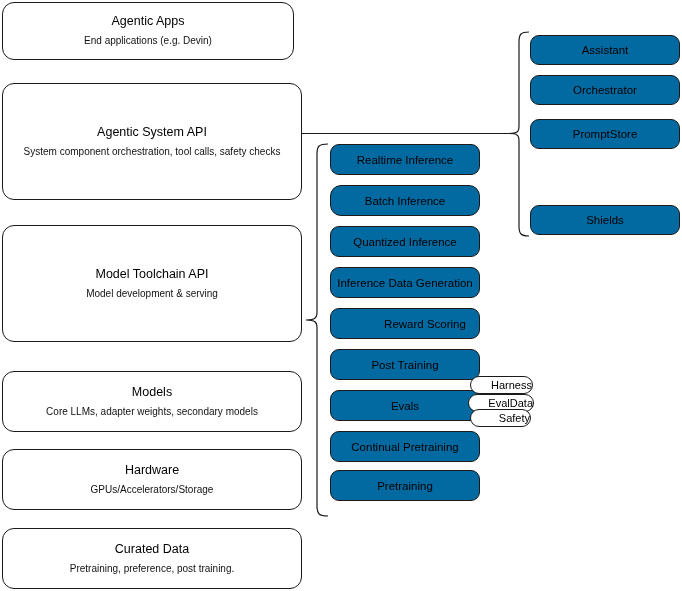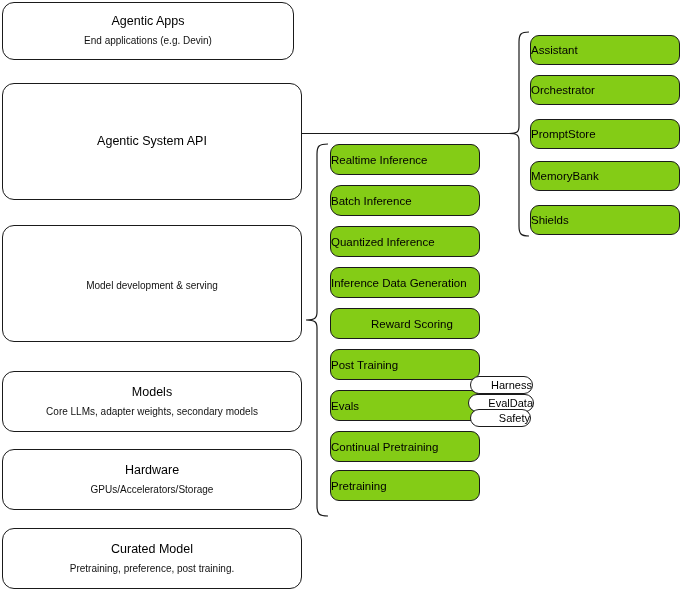--- a/index.html
+++ b/index.html
@@ -38,24 +38,24 @@
   .box .subtitle {
     font-size: 10px;
     color: #111;
     margin-top: 5px;
   }
   .stack-box {
     position: absolute;
     box-sizing: border-box;
     border: 1.2px solid #1a1a1a;
     border-radius: 9px;
-    background: #84cc16;
+    background: #0369a1;
     display: flex;
     align-items: center;
-    justify-content: flex-start;
+    justify-content: center;
     font-size: 11.5px;
     text-align: center;
   }
   .pill {
     position: absolute;
     box-sizing: border-box;
     border: 1.2px solid #1a1a1a;
     border-radius: 999px;
     background: #ffffff;
     display: flex;
@@ -83,38 +83,40 @@
 
 <div id="canvas">
 
   <div class="box" style="left:2px;top:2px;width:292px;height:58px;">
     <div class="title">Agentic Apps</div>
     <div class="subtitle">End applications (e.g. Devin)</div>
   </div>
 
   <div class="box" style="left:2px;top:83px;width:300px;height:117px;">
     <div class="title">Agentic System API</div>
+    <div class="subtitle">System component orchestration, tool calls, safety checks</div>
   </div>
 
   <div class="box" style="left:2px;top:225px;width:300px;height:117px;">
+    <div class="title">Model Toolchain API</div>
     <div class="subtitle">Model development &amp; serving</div>
   </div>
 
   <div class="box" style="left:2px;top:371px;width:300px;height:61px;">
     <div class="title">Models</div>
     <div class="subtitle">Core LLMs, adapter weights, secondary models</div>
   </div>
 
   <div class="box" style="left:2px;top:449px;width:300px;height:61px;">
     <div class="title">Hardware</div>
     <div class="subtitle">GPUs/Accelerators/Storage</div>
   </div>
 
   <div class="box" style="left:2px;top:528px;width:300px;height:61px;">
-    <div class="title">Curated Model</div>
+    <div class="title">Curated Data</div>
     <div class="subtitle">Pretraining, preference, post training.</div>
   </div>
 
   <div class="stack-box" style="left:330px;top:144px;width:150px;height:31px;">
     <span>Realtime Inference</span>
   </div>
   <div class="stack-box" style="left:330px;top:185px;width:150px;height:31px;border-radius:11px;">
     <span>Batch Inference</span>
   </div>
   <div class="stack-box" style="left:330px;top:226px;width:150px;height:31px;">
@@ -151,23 +153,20 @@
 
   <div class="stack-box" style="left:530px;top:35px;width:150px;height:30px;">
     <span>Assistant</span>
   </div>
   <div class="stack-box" style="left:530px;top:75px;width:150px;height:30px;">
     <span>Orchestrator</span>
   </div>
   <div class="stack-box" style="left:530px;top:119px;width:150px;height:30px;">
     <span>PromptStore</span>
   </div>
-  <div class="stack-box" style="left:530px;top:161px;width:150px;height:30px;">
-    <span>MemoryBank</span>
-  </div>
   <div class="stack-box" style="left:530px;top:205px;width:150px;height:30px;">
     <span>Shields</span>
   </div>
 
   <svg class="overlay" viewBox="0 0 682 591">
 
     <line x1="302" y1="133.5" x2="509" y2="133.5"></line>
 
     <path d="M 529,32
              C 521,32 519,34 519,42

